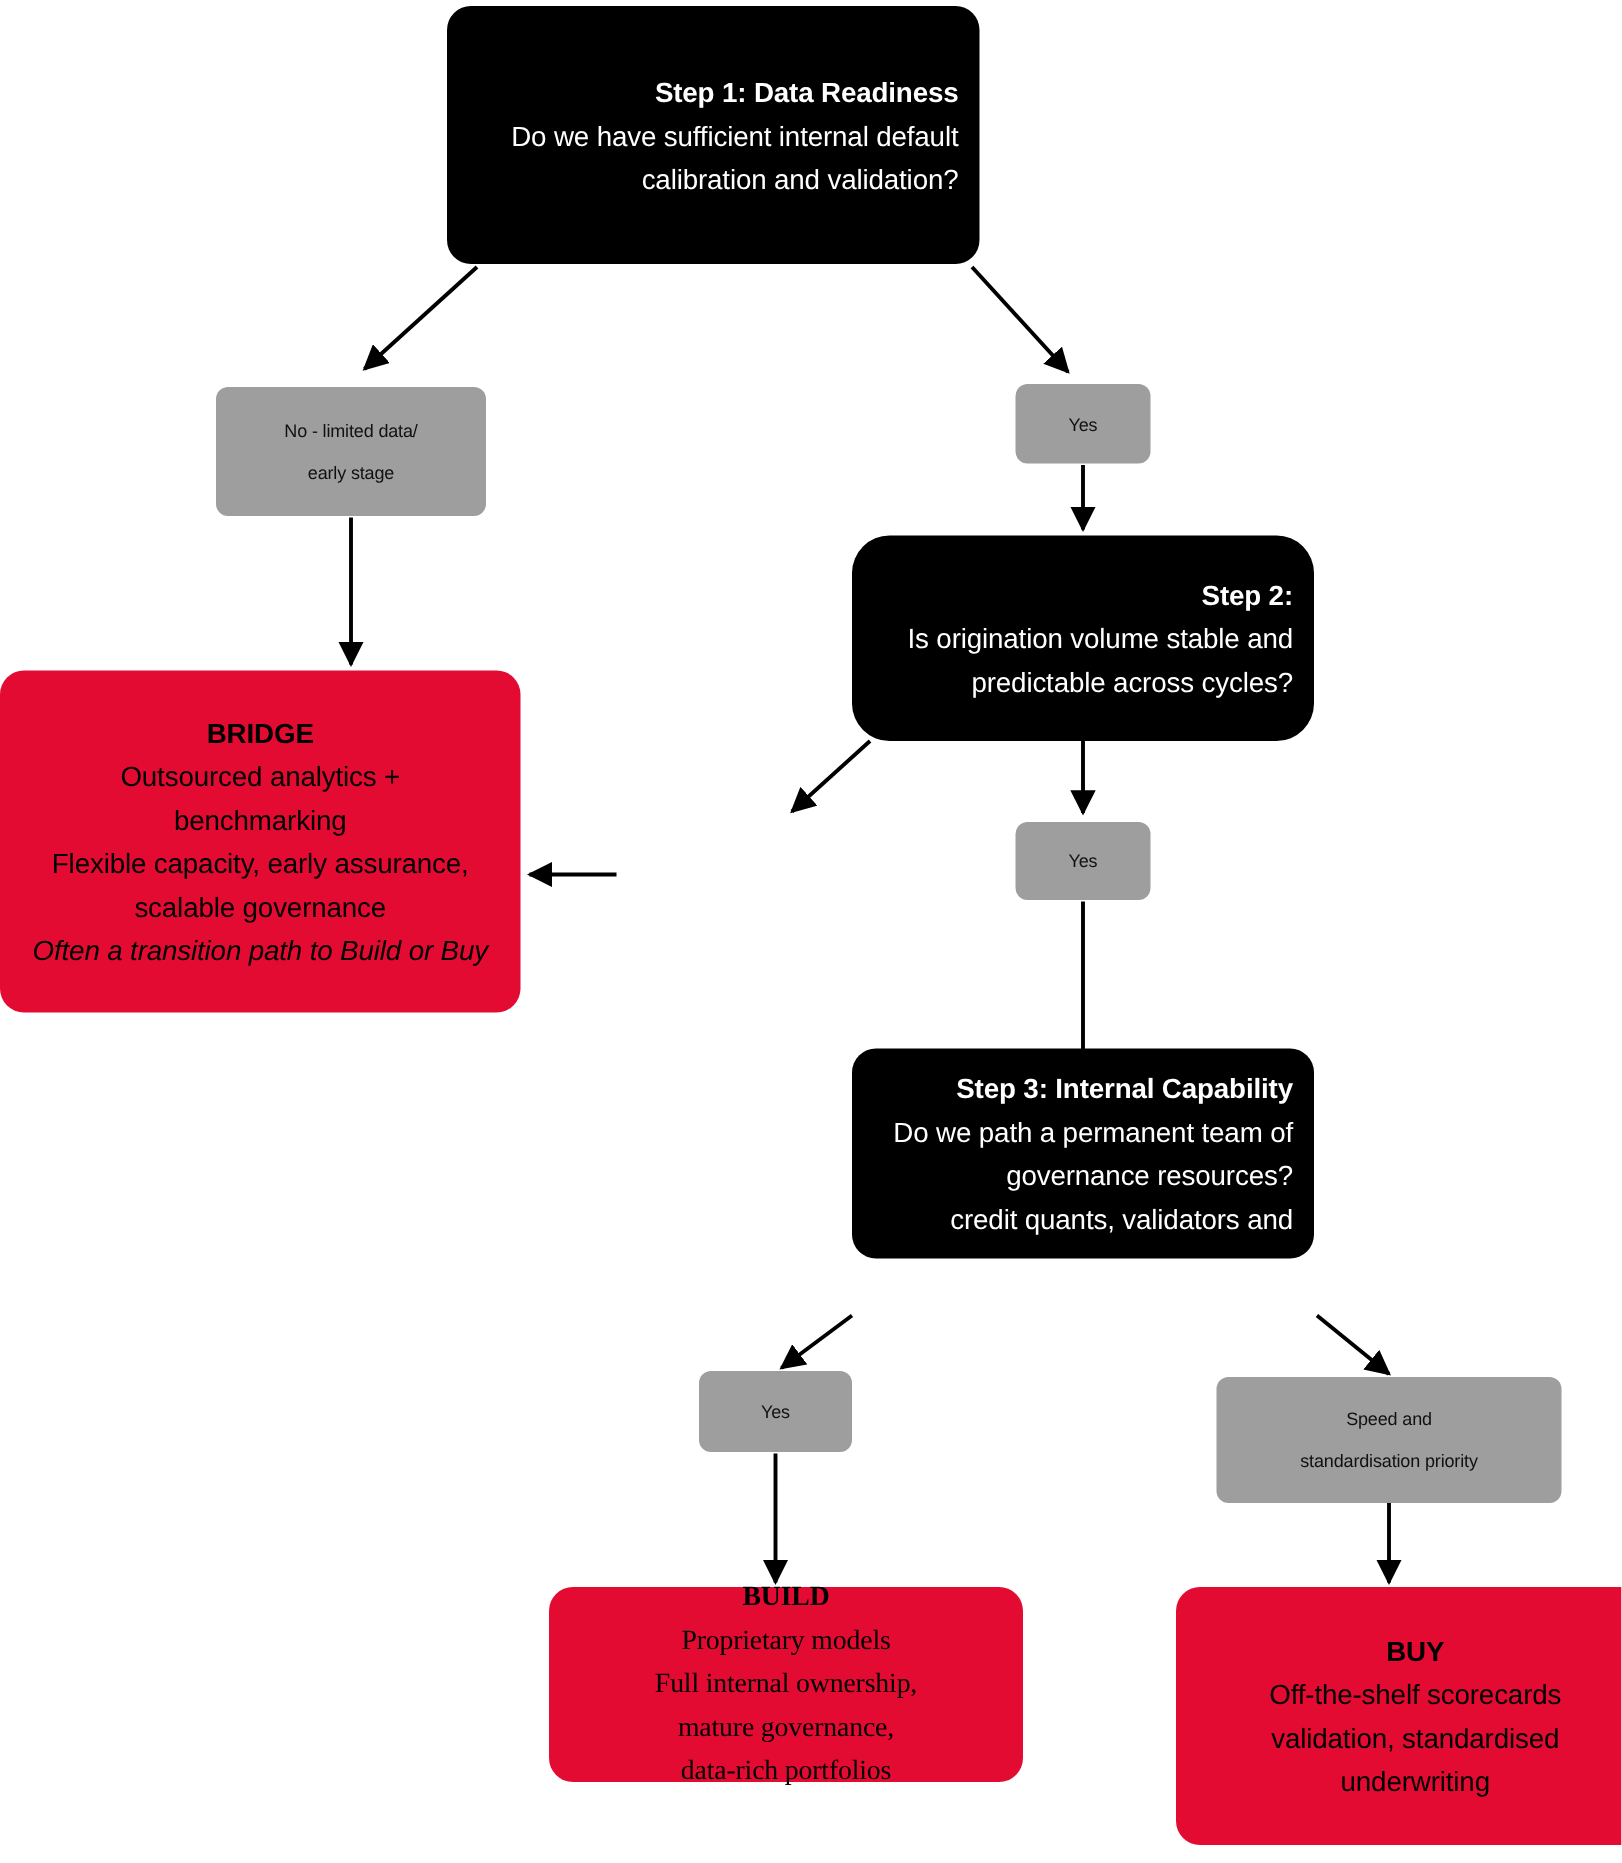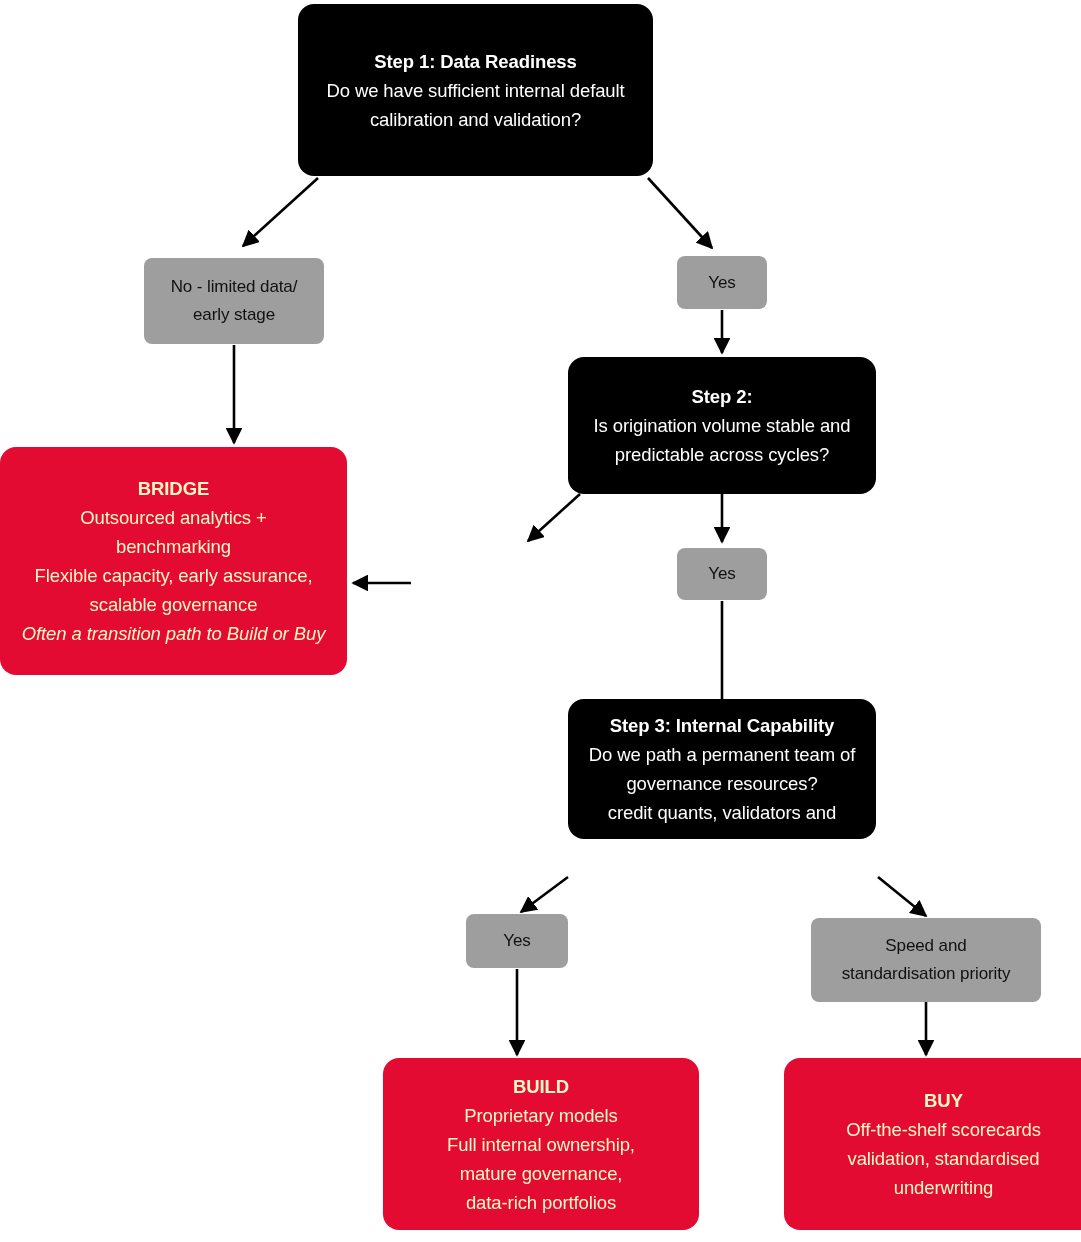--- a/index.html
+++ b/index.html
@@ -24,24 +24,25 @@
     flex-direction: column;
     align-items: center;
     justify-content: center;
     text-align: center;
   }
   .node-decision {
     background: #000000;
     color: #ffffff;
     border-radius: 16px;
     padding: 10px 14px;
+    align-items: flex-end;
   }
   .node-outcome {
     background: #E30B32;
-    color: #fef9c3;
+    color: #000000;
     border-radius: 16px;
     padding: 10px 14px;
   }
   .node-label {
     background: #9E9E9E;
     color: #111111;
     border-radius: 8px;
     padding: 8px 12px;
   }
   .line {
@@ -51,21 +52,21 @@
     letter-spacing: -0.1px;
   }
   .line.head {
     font-weight: bold;
     font-size: 18.5px;
   }
   .line.italic {
     font-style: italic;
   }
   .node-label .line {
-    font-size: 17px;
+    font-size: 12px;
     line-height: 28px;
   }
   svg.edges {
     position: absolute;
     left: 0;
     top: 0;
     width: 1081px;
     height: 1242px;
     pointer-events: none;
   }
@@ -124,21 +125,21 @@
 
   <div class="node node-outcome" style="left:0px; top:447px; width:347px; height:228px; border-top-left-radius:16px; border-bottom-left-radius:16px;">
     <div class="line head">BRIDGE</div>
     <div class="line">Outsourced analytics +</div>
     <div class="line">benchmarking</div>
     <div class="line">Flexible capacity, early assurance,</div>
     <div class="line">scalable governance</div>
     <div class="line italic">Often a transition path to Build or Buy</div>
   </div>
 
-  <div class="node node-decision" style="left:568px; top:357px; width:308px; height:137px;">
+  <div class="node node-decision" style="left:568px; top:357px; width:308px; height:137px;border-radius:25px;">
     <div class="line head">Step 2:</div>
     <div class="line">Is origination volume stable and</div>
     <div class="line">predictable across cycles?</div>
   </div>
 
 
   <div class="node node-label" style="left:677px; top:548px; width:90px; height:52px;">
     <div class="line">Yes</div>
   </div>
 
@@ -151,21 +152,21 @@
 
   <div class="node node-label" style="left:466px; top:914px; width:102px; height:54px;">
     <div class="line">Yes</div>
   </div>
 
   <div class="node node-label" style="left:811px; top:918px; width:230px; height:84px;">
     <div class="line">Speed and</div>
     <div class="line">standardisation priority</div>
   </div>
 
-  <div class="node node-outcome" style="left:383px; top:1058px; width:316px; height:172px;">
+  <div class="node node-outcome" style="left:366px; top:1058px; width:316px; height:130px;font-family:Liberation Serif, serif;">
     <div class="line head">BUILD</div>
     <div class="line">Proprietary models</div>
     <div class="line">Full internal ownership,</div>
     <div class="line">mature governance,</div>
     <div class="line">data-rich portfolios</div>
   </div>
 
   <div class="node node-outcome" style="left:784px; top:1058px; width:319px; height:172px;">
     <div class="line head">BUY</div>
     <div class="line">Off-the-shelf scorecards</div>

